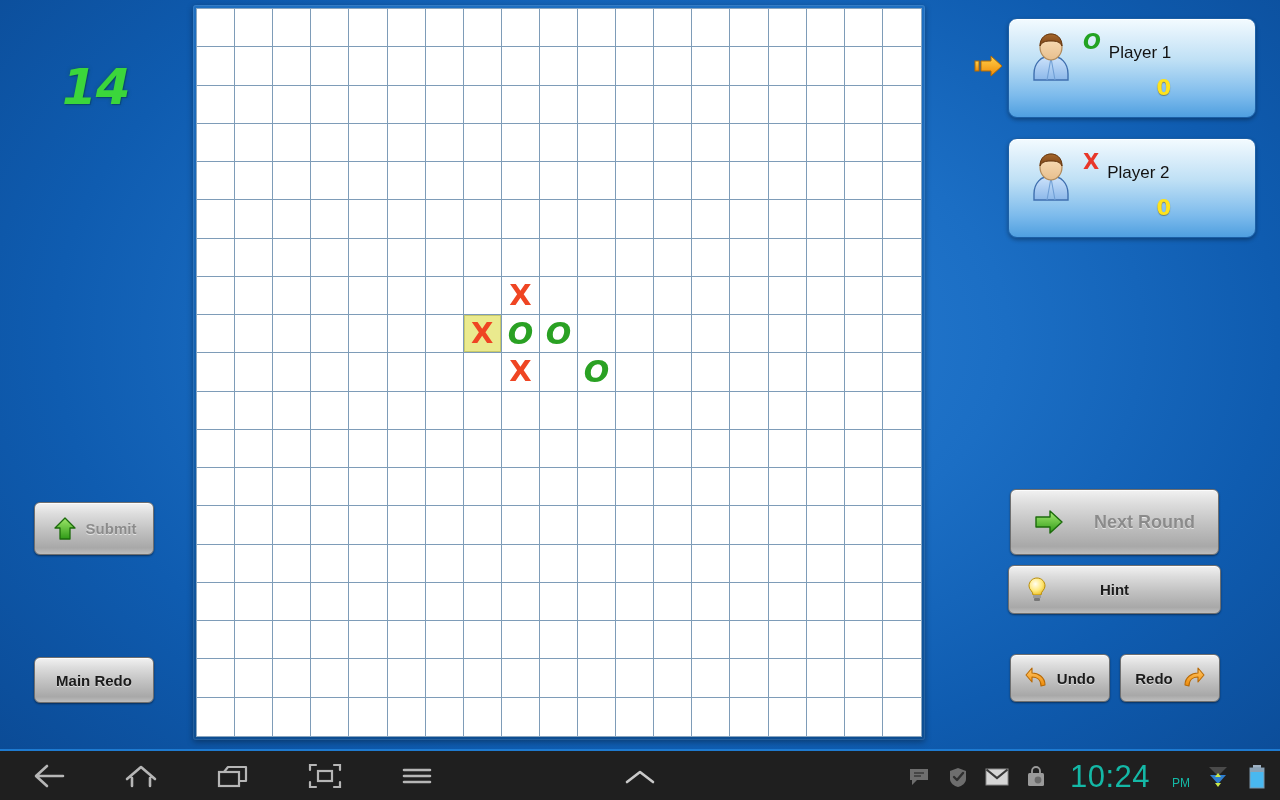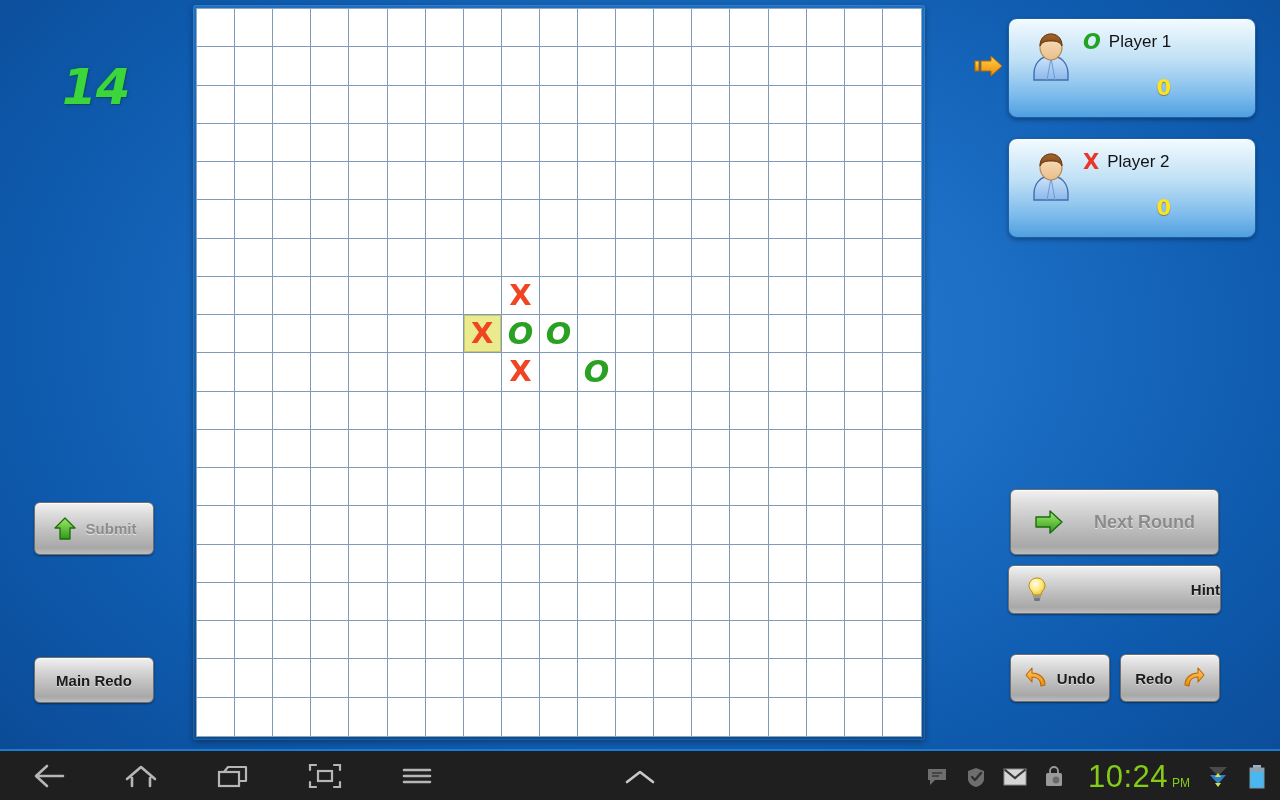--- a/index.html
+++ b/index.html
@@ -71,36 +71,36 @@
     color:#1b1b1b; font-size:15px; font-weight:bold;
     text-shadow:0 1px 0 rgba(255,255,255,.55);
     cursor:pointer;
   }
   .abtn.disabled { color:#8b8b8b; text-shadow:0 1px 0 rgba(255,255,255,.6); }
   .abtn .ico { display:flex; align-items:center; justify-content:center; }
 
   #btn-submit   { left:34px;  top:502px; width:120px; height:53px; }
   #btn-mainmenu { left:34px;  top:657px; width:120px; height:46px; }
   #btn-next     { left:1010px; top:489px; width:209px; height:66px; }
-  #btn-hint     { left:1008px; top:565px; width:213px; height:49px;justify-content:flex-end; }
+  #btn-hint     { left:1008px; top:565px; width:213px; height:49px; }
   #btn-undo     { left:1010px; top:654px; width:100px; height:48px; }
   #btn-redo     { left:1120px; top:654px; width:100px; height:48px; }
 
   
   .player-panel {
     position:absolute; left:1008px; width:248px; height:100px;
     border-radius:9px;
     background:linear-gradient(180deg,#f3fbff 0%,#dff0fb 16%,#bfe0f5 42%,#7dbbec 78%,#4f9fe0 100%);
     border:1px solid #1b5fa6;
     box-shadow:0 2px 4px rgba(0,0,0,.32), inset 0 1px 0 rgba(255,255,255,.9);
   }
   #player-1 { top:18px; }
   #player-2 { top:138px; }
   .pp-row { position:absolute; left:18px; top:13px; display:flex; align-items:flex-start; gap:8px; }
-  .pp-name { font-size:17px; color:#121212; white-space:nowrap; }
+  .pp-name { font-size:17px; color:#121212; white-space:nowrap;margin-top:11px; }
   .pp-sym  { font-family:"DejaVu Sans", sans-serif; font-weight:bold; font-size:21px; line-height:1; }
   .pp-sym.o { color:#23a322; font-style:italic; }
   .pp-sym.x { color:#e8372a; }
   .pp-score {
     position:absolute; right:84px; top:57px;
     font-family:"DejaVu Sans", sans-serif;
     font-size:21px; font-weight:bold; color:#ffe31c;
     text-shadow:0 1px 1px rgba(90,70,0,.55);
   }
   .avatar { width:48px; height:50px; position:relative; }
@@ -111,21 +111,21 @@
     position:absolute; left:0; bottom:0; width:1280px; height:51px;
     background:#1f1f1f;
     border-top:2px solid #1e7ad0;
     display:flex; align-items:center;
   }
   #navgroup { display:flex; align-items:center; gap:38px; padding-left:22px; }
   .navbtn { width:54px; height:44px; display:flex; align-items:center; justify-content:center; cursor:pointer; }
   #chevron-slot { position:absolute; left:612px; top:4px; width:56px; height:44px; display:flex; align-items:center; justify-content:center; cursor:pointer; }
   #statusgroup { position:absolute; right:6px; top:0; height:51px; display:flex; align-items:center; gap:13px; padding-right:4px; }
   .statusicon { width:26px; height:26px; display:flex; align-items:center; justify-content:center; }
-  #clock { display:flex; align-items:baseline; gap:4px; color:#84cc16; margin:0 2px 0 8px; }
+  #clock { display:flex; align-items:baseline; gap:22px; color:#14b8a6; margin:0 2px 0 8px; }
   #clock-time { font-size:31px; font-family:"Liberation Sans", sans-serif; letter-spacing:.5px; }
   #clock-ampm { font-size:12px; }
 </style>
 </head>
 <body>
 
 <div id="app">
 
   <div id="round-counter">14</div>
 

